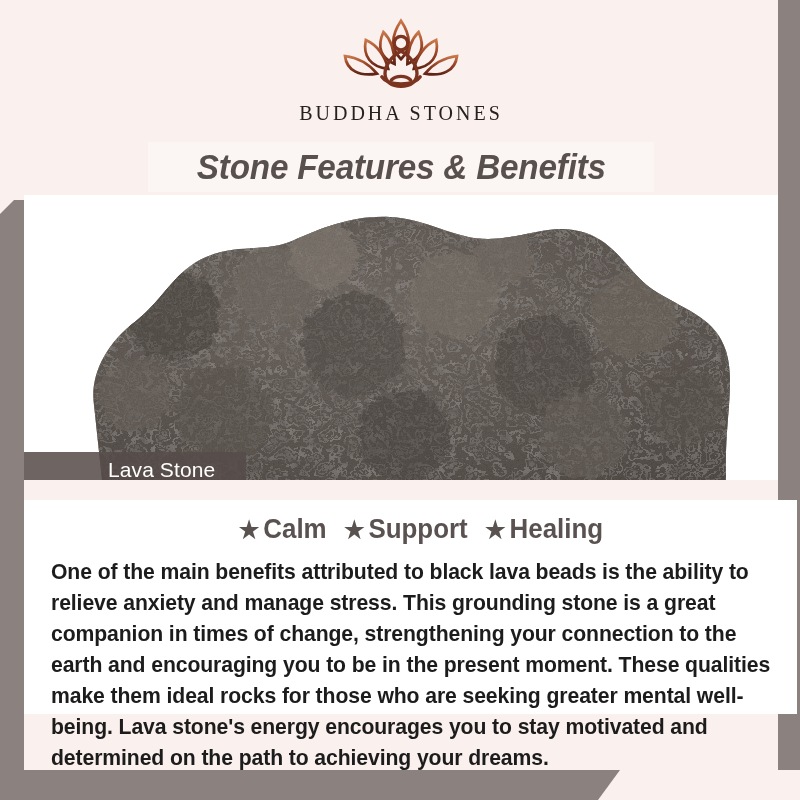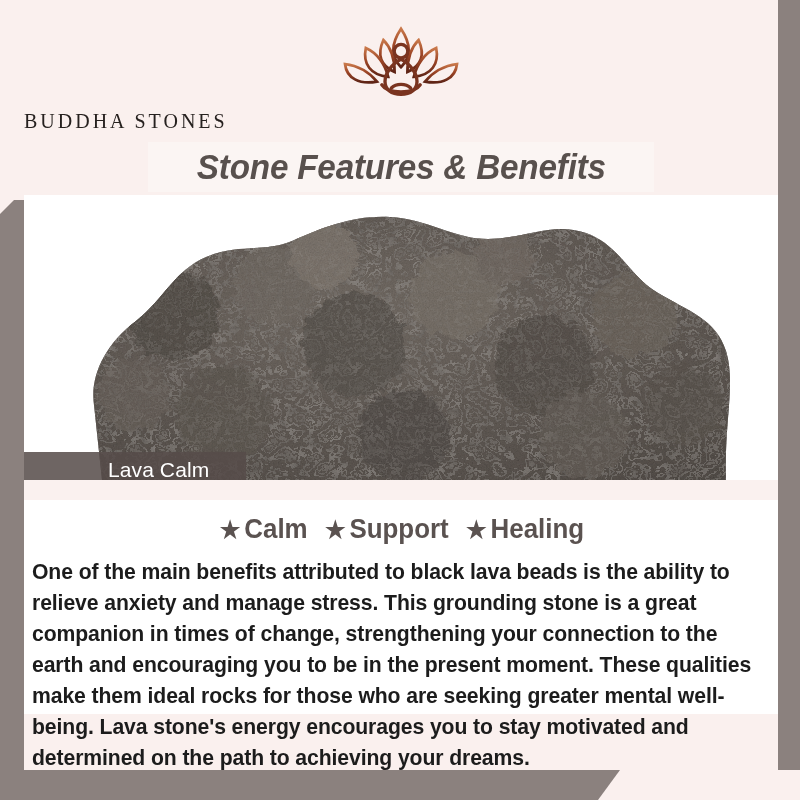--- a/index.html
+++ b/index.html
@@ -57,23 +57,24 @@
   .header {
     position: absolute;
     top: 0;
     left: 24px;
     right: 22px;
     height: 195px;
     background: #faf0ee;
   }
   .logo-wrap {
     position: absolute;
-    top: 16px;
+    top: 8px;
     left: 0;
     right: 0;
+    text-align: center;
   }
   .logo-mark {
     display: block;
     margin: 0 auto;
     width: 160px;
     height: 92px;
   }
   .logo-text {
     margin-top: 2px;
     font-family: "Liberation Serif", serif;
@@ -152,20 +153,21 @@
   }
 
   
   .body-panel {
     position: absolute;
     top: 500px;
     left: 24px;
     width: 754px;
     height: 214px;
     background: #ffffff;
+    padding-left: 19px;
   }
 
   .benefits {
     margin-top: 14px;
     text-align: center;
     font-family: "Liberation Sans Narrow", "Liberation Sans", sans-serif;
     font-size: 27px;
     font-weight: bold;
     color: #5a5250;
     letter-spacing: 0px;
@@ -298,21 +300,21 @@
           <circle cx="480" cy="60" r="30" fill="#6d645b"></circle>
         </g>
         <rect x="0" y="0" width="754" height="285" fill="#8d857a" filter="url(#pores)" opacity="0.45"></rect>
         <rect x="0" y="0" width="754" height="285" filter="url(#grain)" fill="#9a9188" opacity="0.55"></rect>
         <rect x="0" y="0" width="754" height="285" fill="#000000" opacity="0.12"></rect>
       </g>
     </svg>
   </div>
 
   <div class="caption-band">
-    <span class="caption-text">Lava Calm</span>
+    <span class="caption-text">Lava Stone</span>
   </div>
 
   <div class="divider"></div>
 
   <div class="body-panel">
     <div class="benefits">
       <span class="star">★</span><span class="word">Calm</span><span class="star">★</span><span class="word">Support</span><span class="star">★</span><span class="word">Healing</span>
     </div>
     <p class="paragraph">One of the main benefits attributed to black lava beads is the ability to relieve anxiety and manage stress. This grounding stone is a great companion in times of change, strengthening your connection to the earth and encouraging you to be in the present moment. These qualities make them ideal rocks for those who are seeking greater mental well-being. Lava stone's energy encourages you to stay motivated and determined on the path to achieving your dreams.</p>
   </div>

